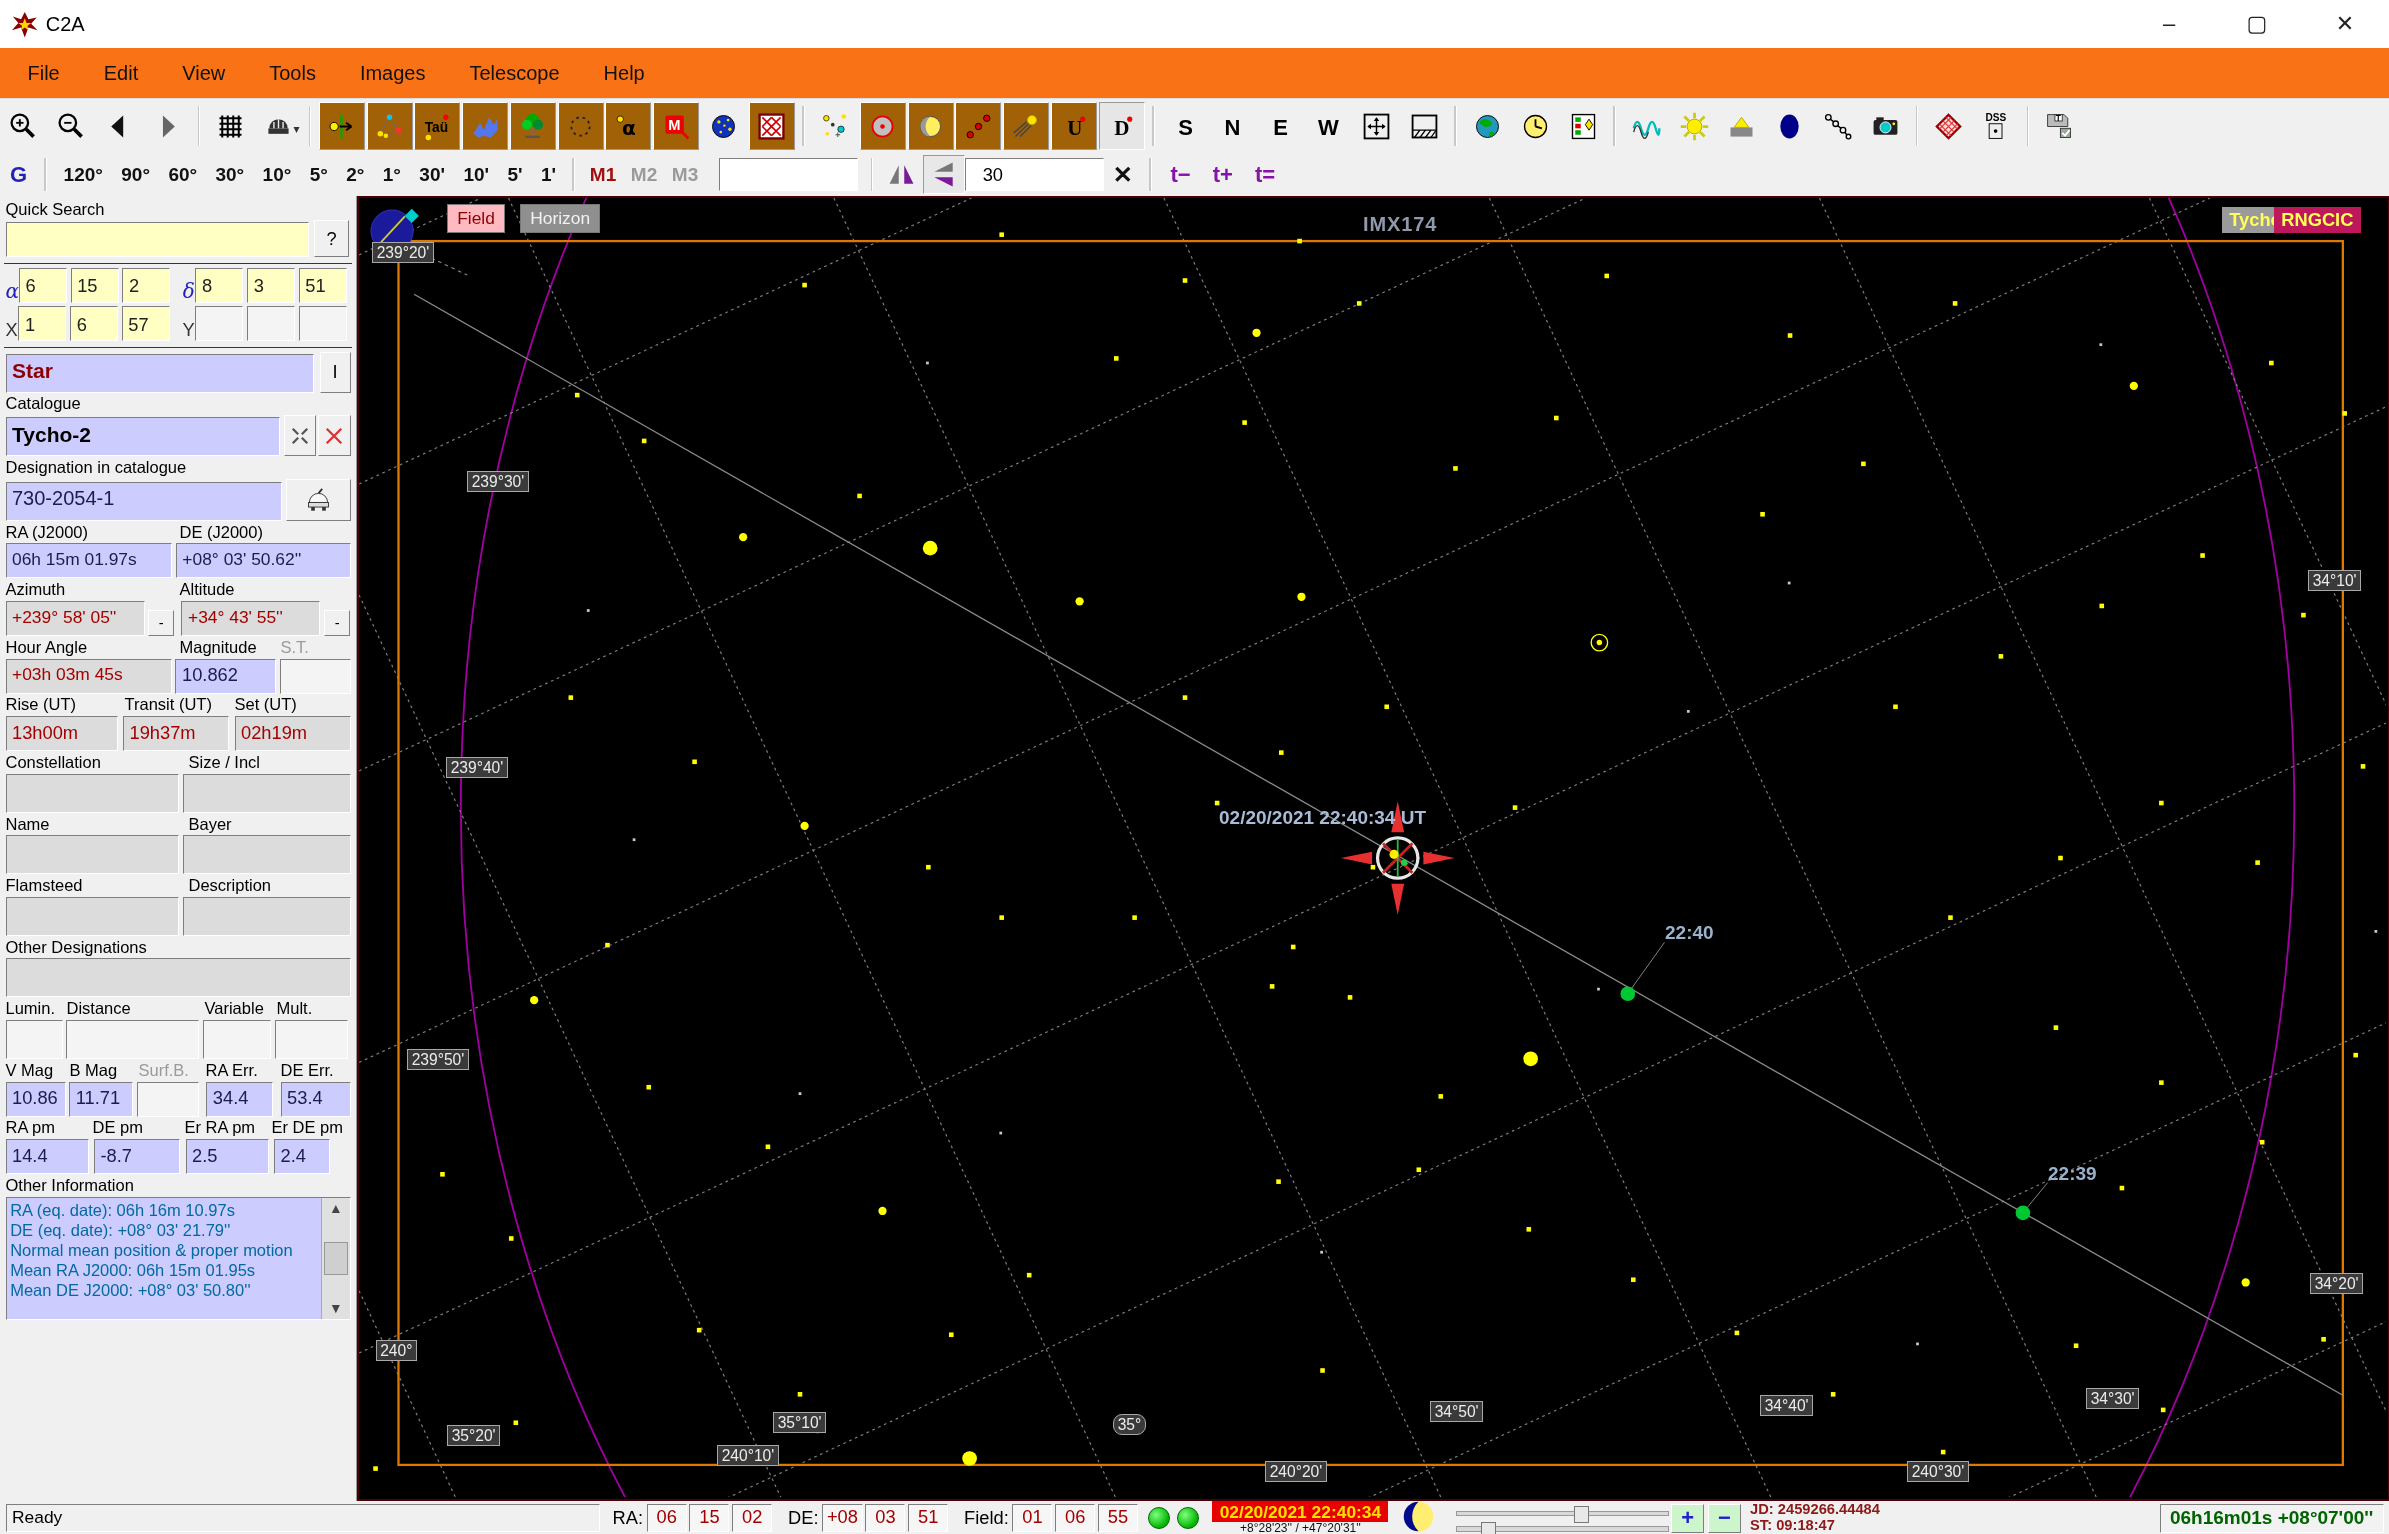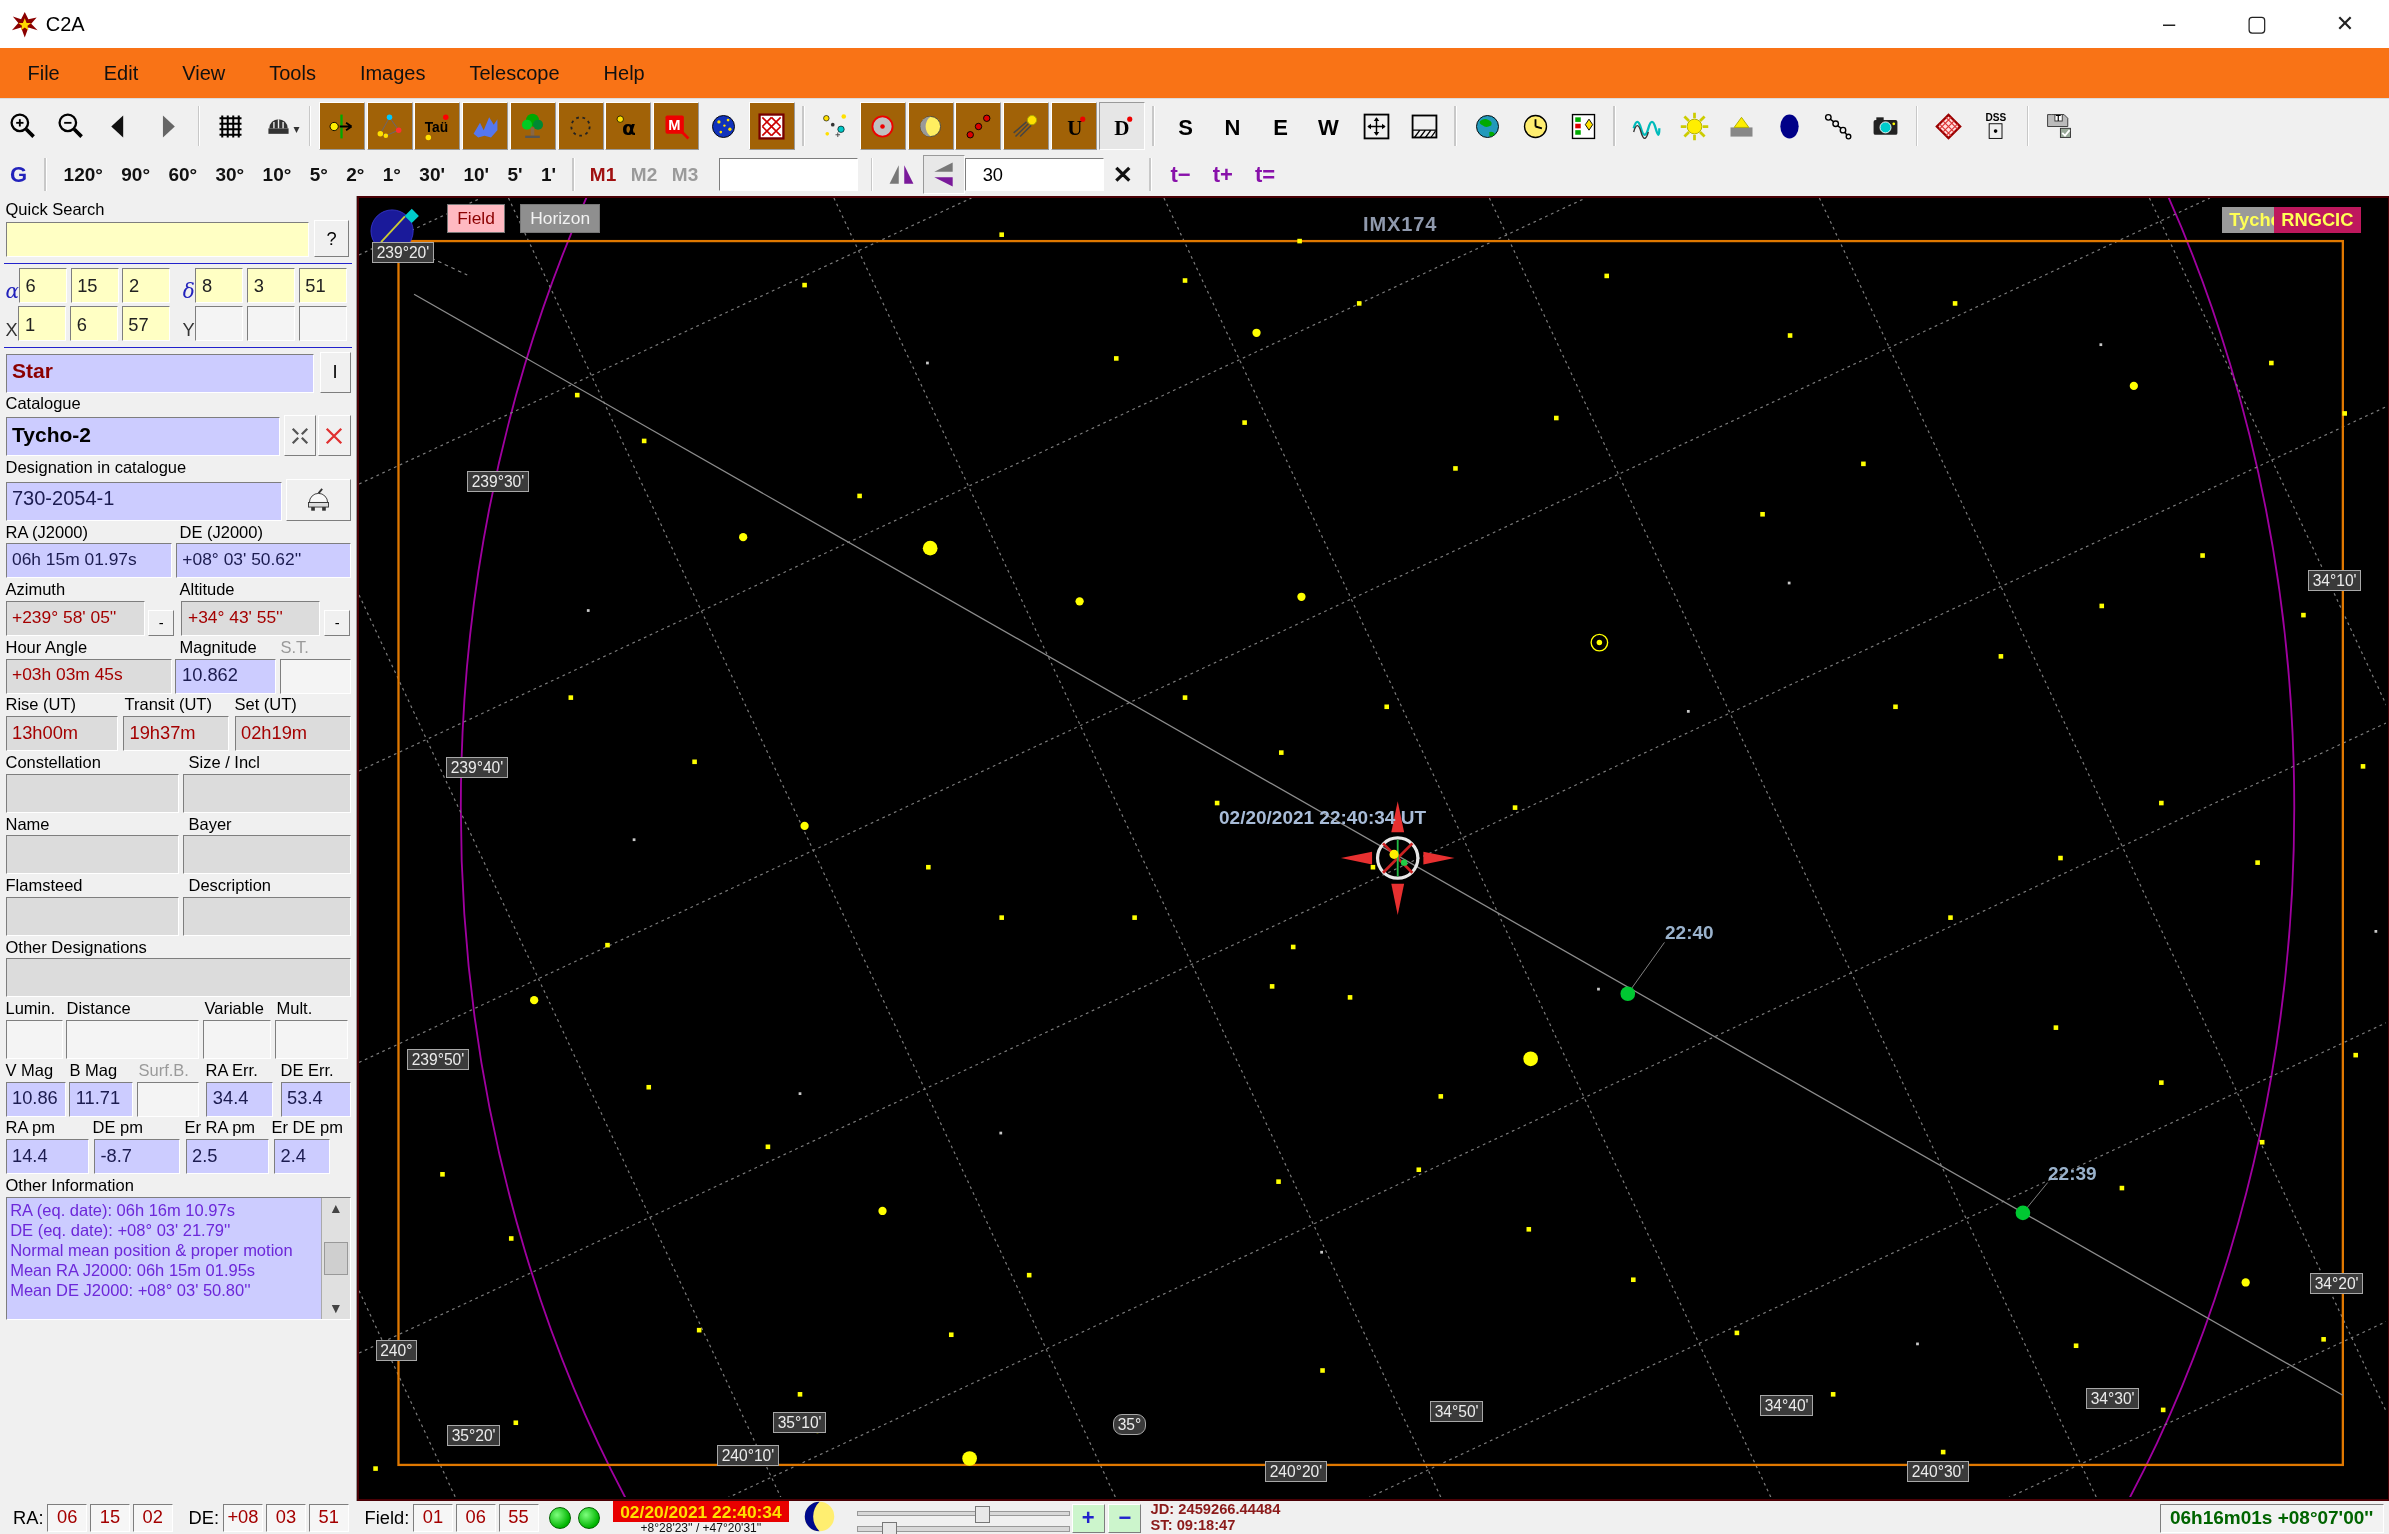--- a/index.html
+++ b/index.html
@@ -60,21 +60,21 @@
   .fld.white{background:#f4f4f4;}
   .fld.yellow{background:#ffffc4;color:#222;}
   .hr-blue{height:0;border-top:1.8px solid #2222cc;margin:5.5px 3.7px 3.7px;}
   .sbtn{border:1.8px solid;border-color:#ffffff #7e7e7e #7e7e7e #ffffff;background:#f0f0f0;
         display:flex;align-items:center;justify-content:center;font-size:18.3px;color:#000;}
   .coordbox{width:48px;height:35px;margin-right:3.7px;text-align:left;}
   .greek{font-family:"DejaVu Serif",serif;font-style:italic;color:#2222bb;font-size:20px;width:24px;}
 
   .otherinfo{margin:1.8px 5.5px 0;border:1.8px solid;border-color:#7e7e7e #fff #fff #7e7e7e;
              background:#ccccff;height:121px;display:flex;}
-  .oi-text{flex:1;font-size:16.5px;color:#6d28d9;padding:1.8px 3.7px;line-height:20px;overflow:hidden;}
+  .oi-text{flex:1;font-size:16.5px;color:#0369a1;padding:1.8px 3.7px;line-height:20px;overflow:hidden;}
   .oi-scroll{width:27.5px;background:#e0e0e0;border-left:0.9px solid #aaa;display:flex;flex-direction:column;justify-content:space-between;align-items:center;}
   .oi-arrow{font-size:13.8px;color:#444;padding:2.8px 0;}
   .oi-thumb{width:22px;height:31px;background:#cfcfcf;border:0.9px solid #999;}
 
   
   .map{position:absolute;left:357px;top:0;width:2033px;height:1305px;background:#000;
        border:2.8px solid #4a0005;box-sizing:border-box;}
   .maplayer{position:absolute;left:0;top:0;width:2027px;height:1299px;}
   .glabel{position:absolute;background:#3a3a3a;color:#ececec;border:0.9px solid #a8a8a8;
           font-size:15.6px;line-height:19px;padding:0 3.7px;white-space:nowrap;}
@@ -828,20 +828,21 @@
         </div>
       <div class="maptab" id="tab-field">Field</div>
       <div class="maptab" id="tab-horizon">Horizon</div>
       <div class="sensorlbl">IMX174</div>
       <div class="badge" id="badge-tycho">Tycho-2</div>
       <div class="badge" id="badge-rngcic">RNGCIC</div>
     </div>
   </div>
 
   <div class="statusbar">
+    <div class="ready">Ready</div>
     <span class="sb-lbl">RA:</span>
     <span id="sb-ra" style="display:flex">
         <div class="sb-box">06</div>
         <div class="sb-box">15</div>
         <div class="sb-box">02</div>
       </span>
     <span class="sb-lbl">DE:</span>
     <span id="sb-de" style="display:flex">
         <div class="sb-box">+08</div>
         <div class="sb-box">03</div>

